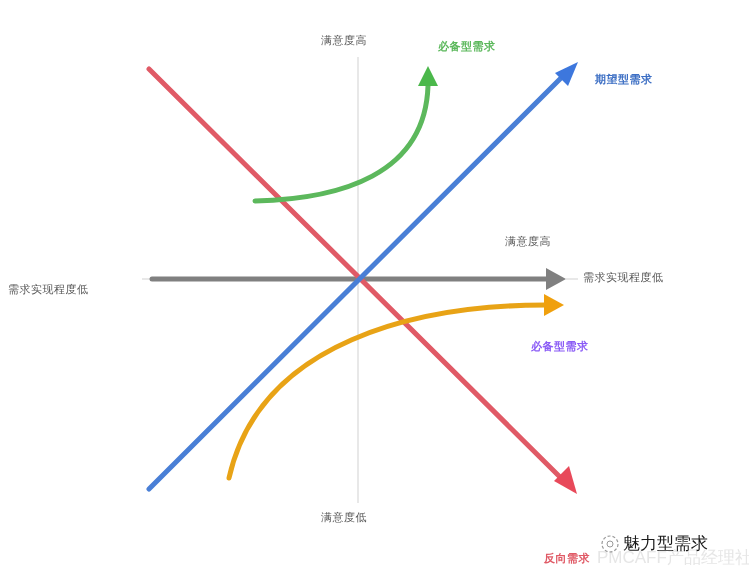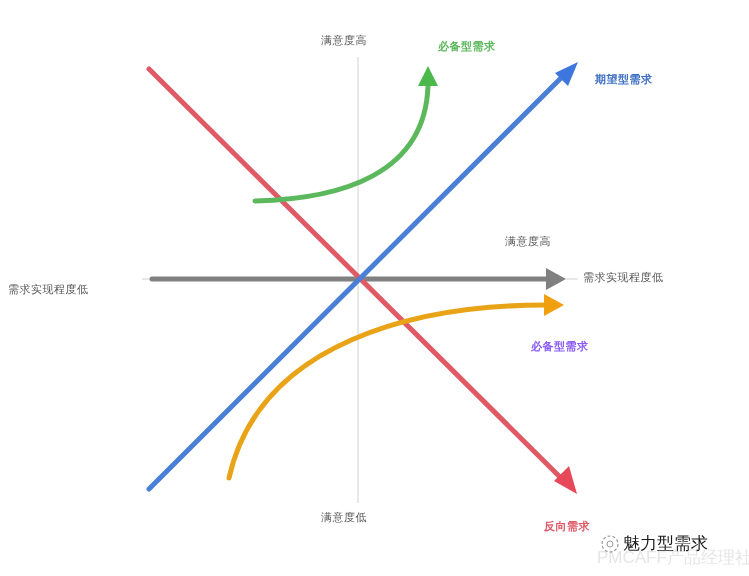--- a/index.html
+++ b/index.html
@@ -115,21 +115,21 @@
 
 <div class="label axis-label lbl-sat-high">满意度高</div>
 <div class="label axis-label lbl-sat-low">满意度低</div>
 <div class="label axis-label lbl-impl-low">需求实现程度低</div>
 <div class="label axis-label lbl-impl-high">需求实现程度低</div>
 
 <div class="label curve-label lbl-attractive" style="color:#5cb85c;">必备型需求</div>
 <div class="label curve-label lbl-performance" style="color:#3d6fc4;">期望型需求</div>
 <div class="label axis-label lbl-indifferent">满意度高</div>
 <div class="label curve-label lbl-must-be" style="color:#8b5cf6;">必备型需求</div>
-<div class="label curve-label lbl-reverse" style="color:#e05a66;">反向需求</div>
+<div class="label curve-label lbl-reverse" style="color:#e05a66;margin-top:32px;">反向需求</div>
 
 <div class="watermark">
   <div class="wm-bg">PMCAFF产品经理社区</div>
   <svg class="wm-icon" viewBox="0 0 26 26" xmlns="http://www.w3.org/2000/svg">
     <circle cx="13" cy="14" r="8" fill="none" stroke="#9a9a9a" stroke-width="1.2" stroke-dasharray="3 2"></circle>
     <circle cx="13" cy="14" r="3" fill="none" stroke="#9a9a9a" stroke-width="1"></circle>
   </svg>
   <div class="wm-fg">魅力型需求</div>
 </div>
 

